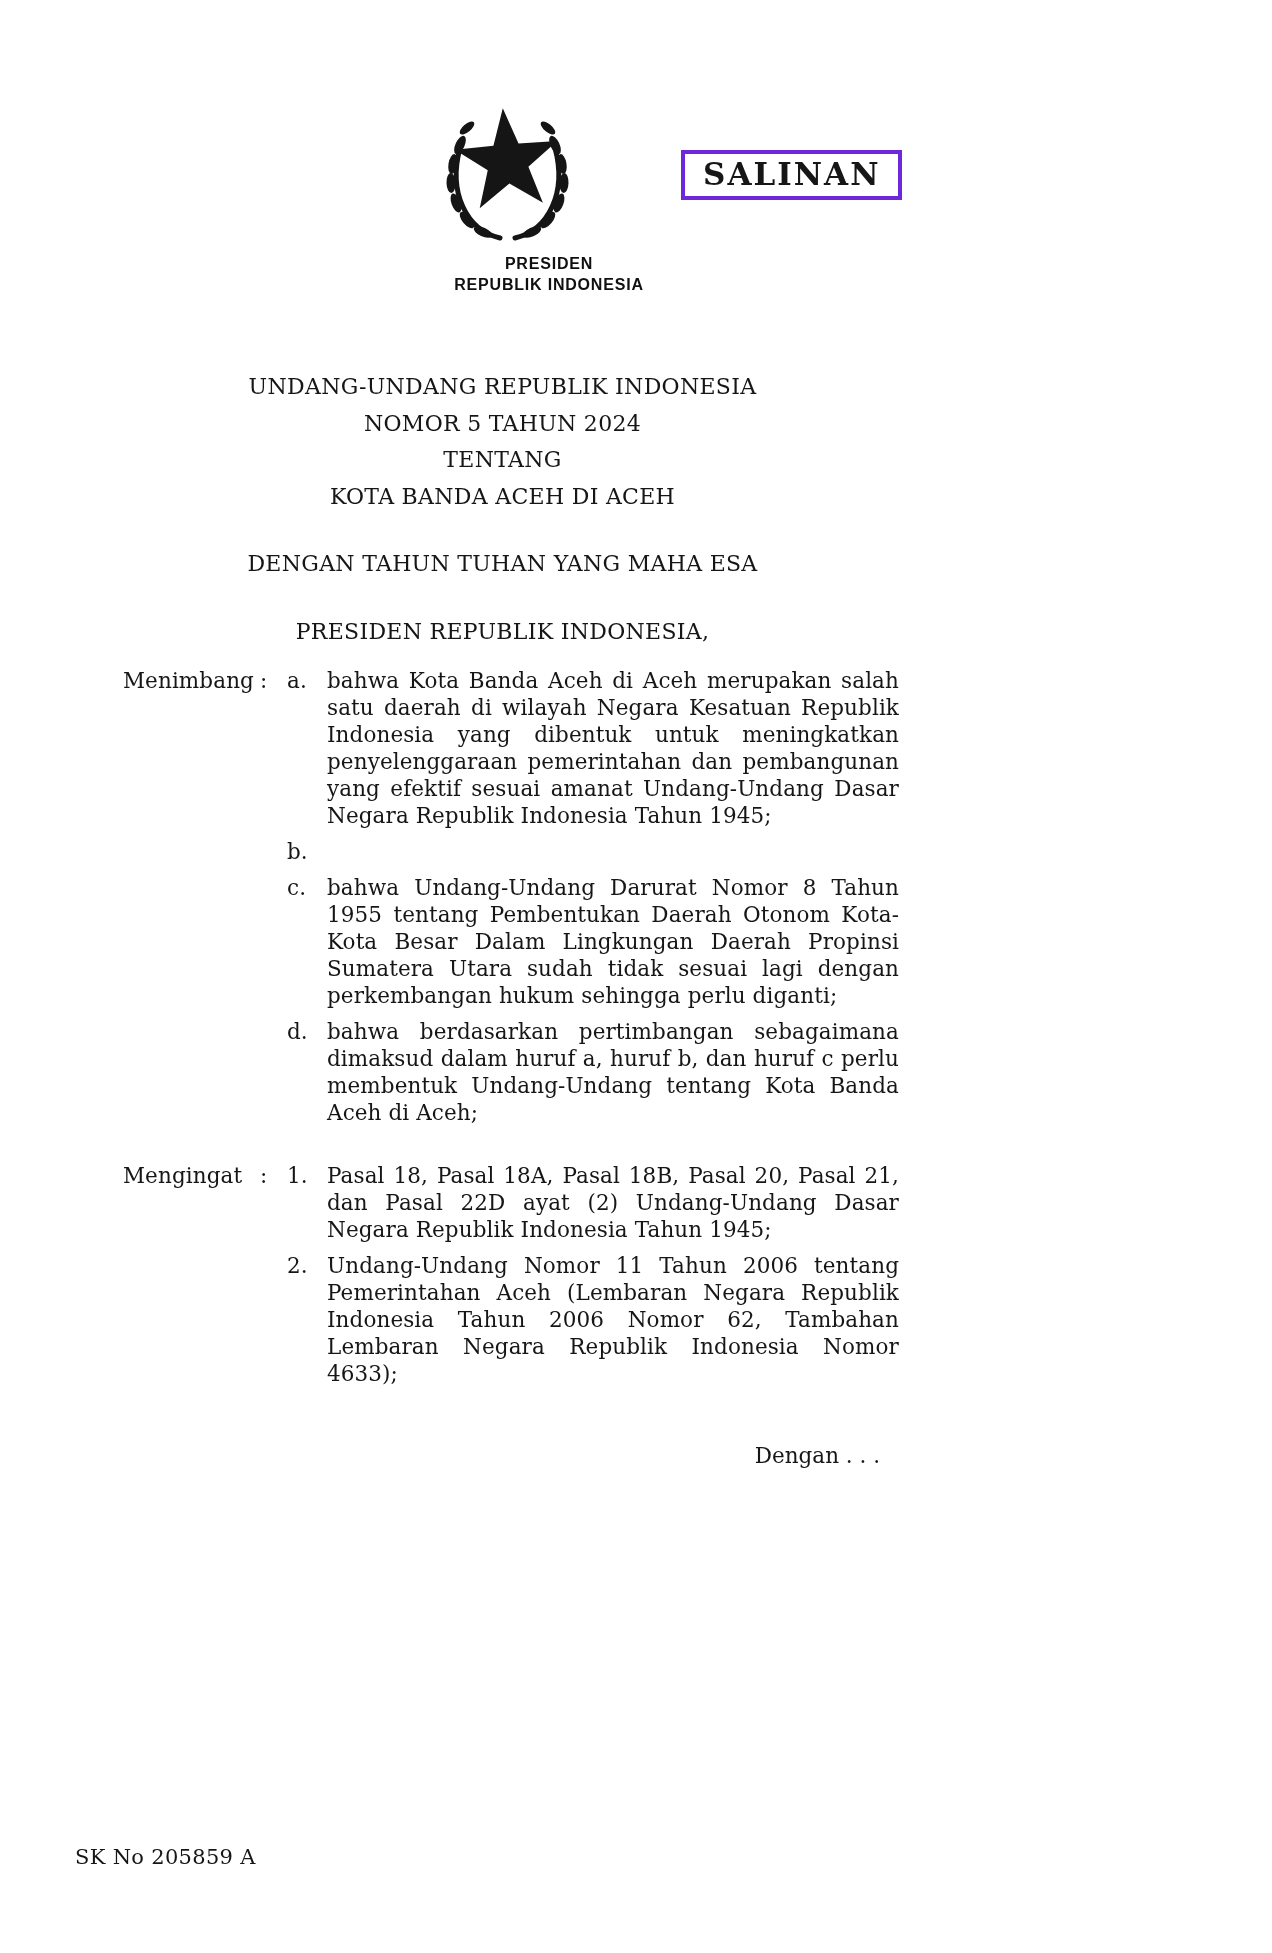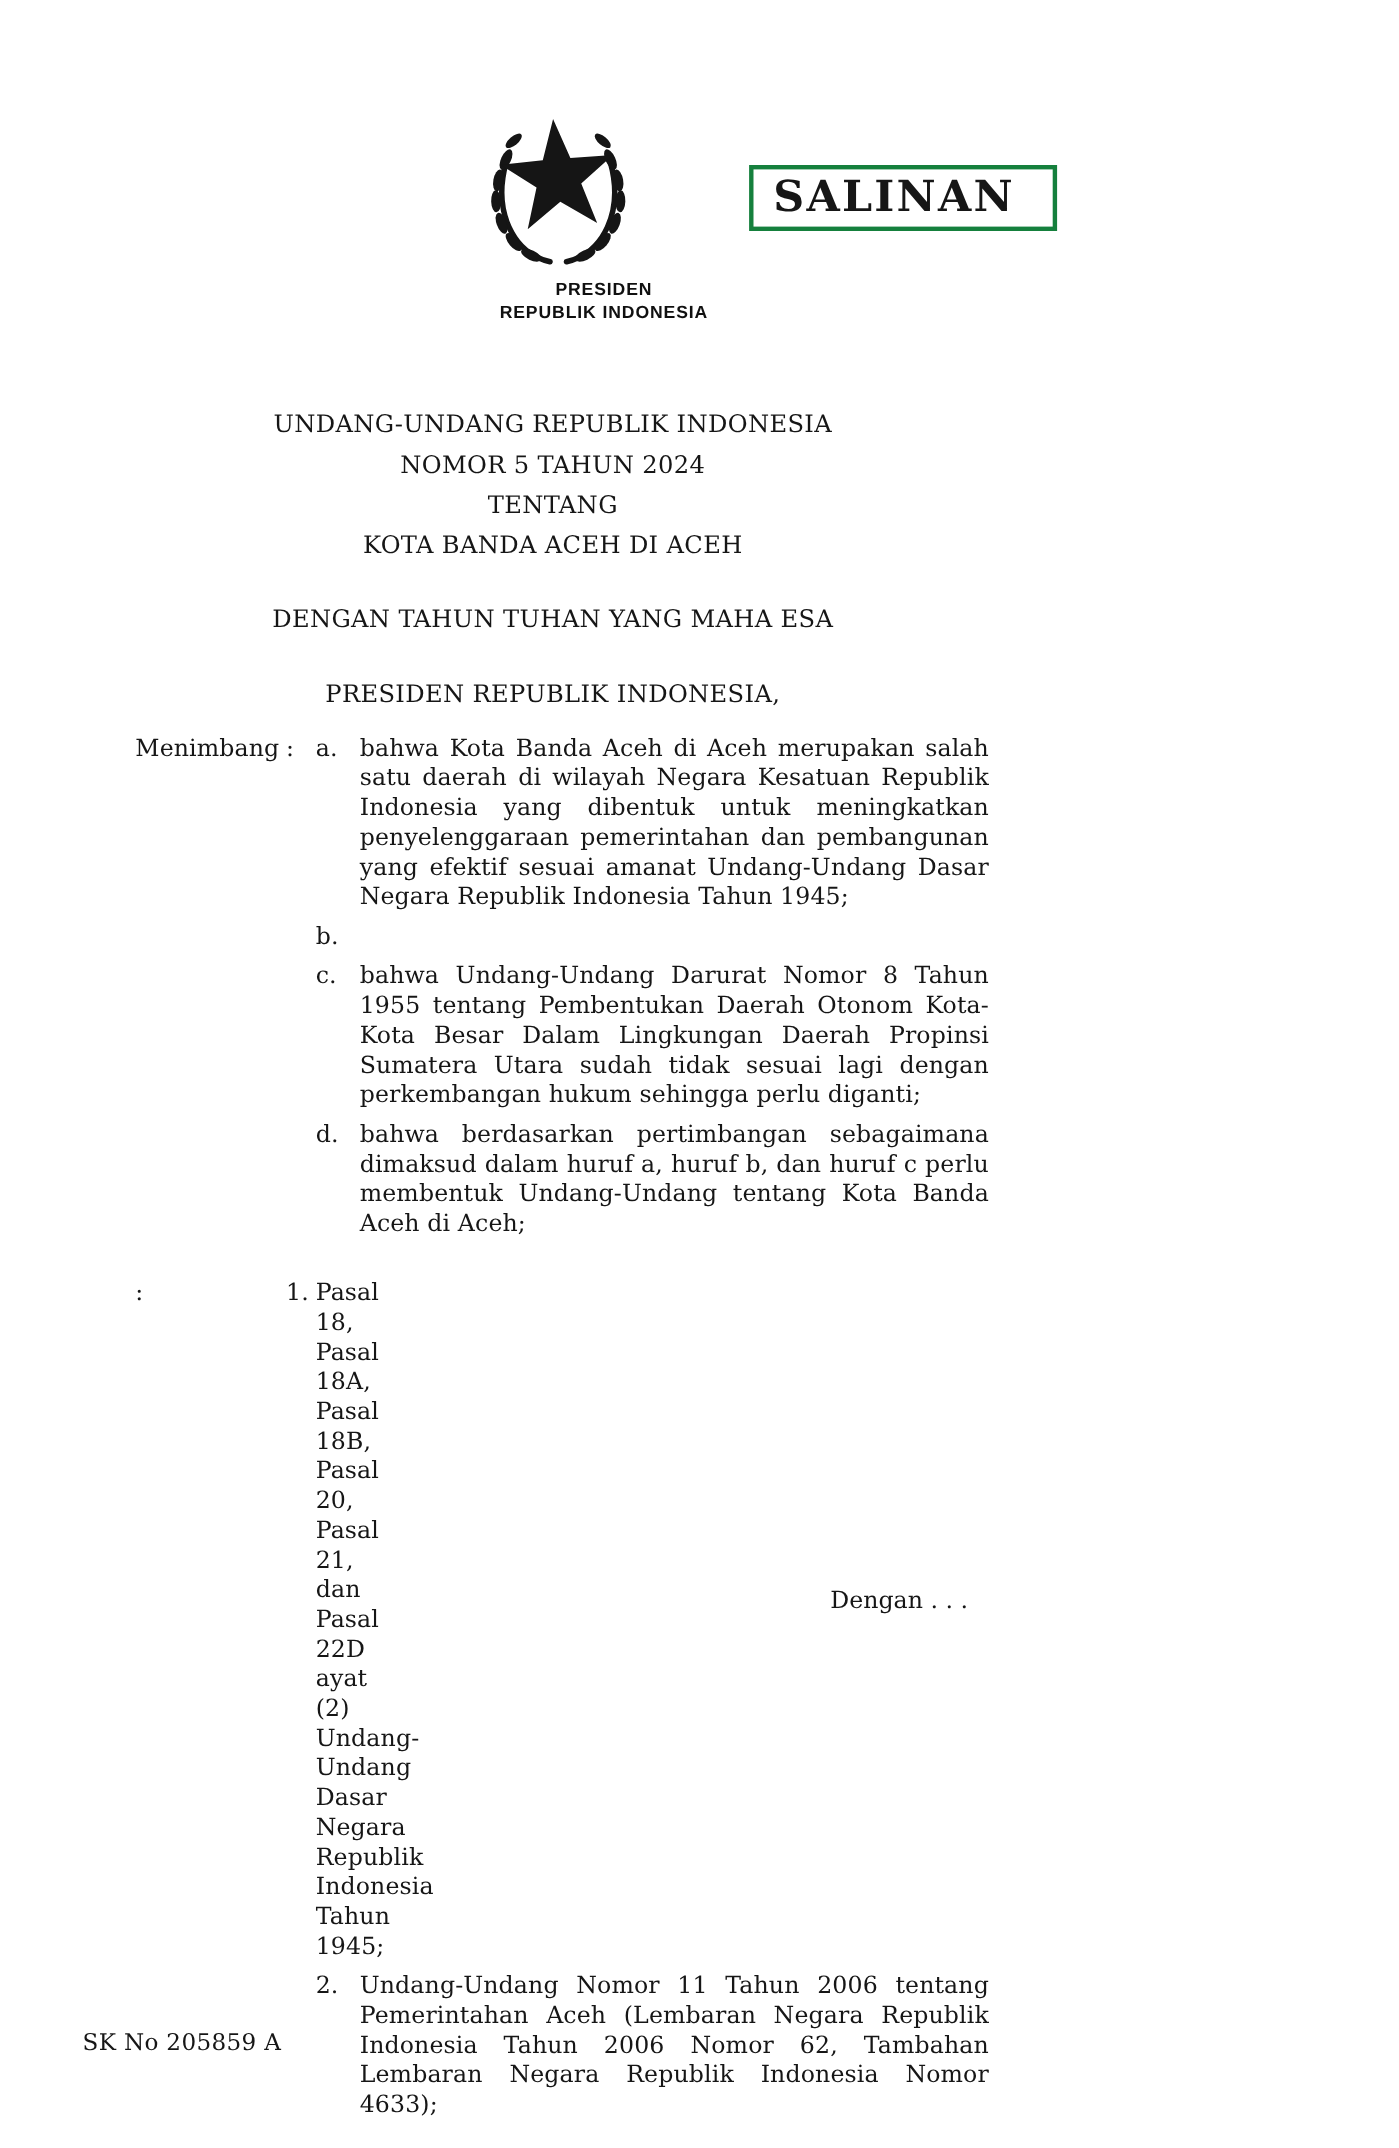--- a/index.html
+++ b/index.html
@@ -19,23 +19,23 @@
     position: absolute;
     top: 88px;
     left: 420px;
     width: 175px;
     height: 160px;
   }
   .salinan-box {
     position: absolute;
     top: 150px;
     left: 681px;
-    border: 4px solid #15803d;
-    padding: 2px 34px 4px 18px;
-    font-size: 39px;
+    border: 4px solid #6d28d9;
+    padding: 2px 18px 4px 18px;
+    font-size: 31px;
     font-weight: bold;
     letter-spacing: 2px;
     font-family: "DejaVu Serif", "Liberation Serif", serif;
   }
   .letterhead {
     position: absolute;
     top: 253px;
     left: 412px;
     width: 274px;
     text-align: center;
@@ -169,20 +169,21 @@
       <div class="clause-row">
         <div class="clause-label"></div>
         <div class="clause-colon"></div>
         <div class="clause-marker">d.</div>
         <div class="clause-text">bahwa berdasarkan pertimbangan sebagaimana dimaksud dalam huruf a, huruf b, dan huruf c perlu membentuk Undang-Undang tentang Kota Banda Aceh di Aceh;</div>
       </div>
     </section>
 
     <section class="mengingat-section">
       <div class="clause-row">
+        <div class="clause-label">Mengingat</div>
         <div class="clause-colon">:</div>
         <div class="clause-marker">1.</div>
         <div class="clause-text">Pasal 18, Pasal 18A, Pasal 18B, Pasal 20, Pasal 21, dan Pasal 22D ayat (2) Undang-Undang Dasar Negara Republik Indonesia Tahun 1945;</div>
       </div>
       <div class="clause-row">
         <div class="clause-label"></div>
         <div class="clause-colon"></div>
         <div class="clause-marker">2.</div>
         <div class="clause-text">Undang-Undang Nomor 11 Tahun 2006 tentang Pemerintahan Aceh (Lembaran Negara Republik Indonesia Tahun 2006 Nomor 62, Tambahan Lembaran Negara Republik Indonesia Nomor 4633);</div>
       </div>

